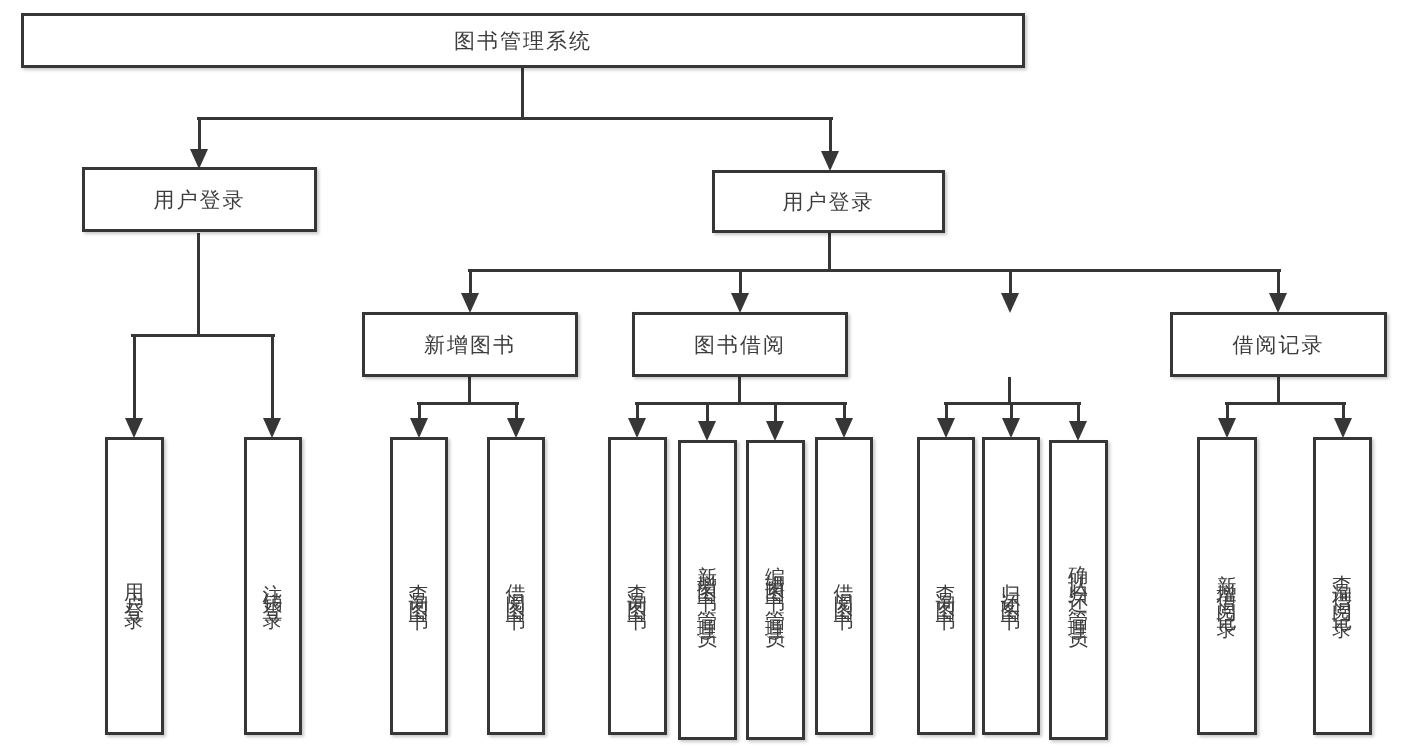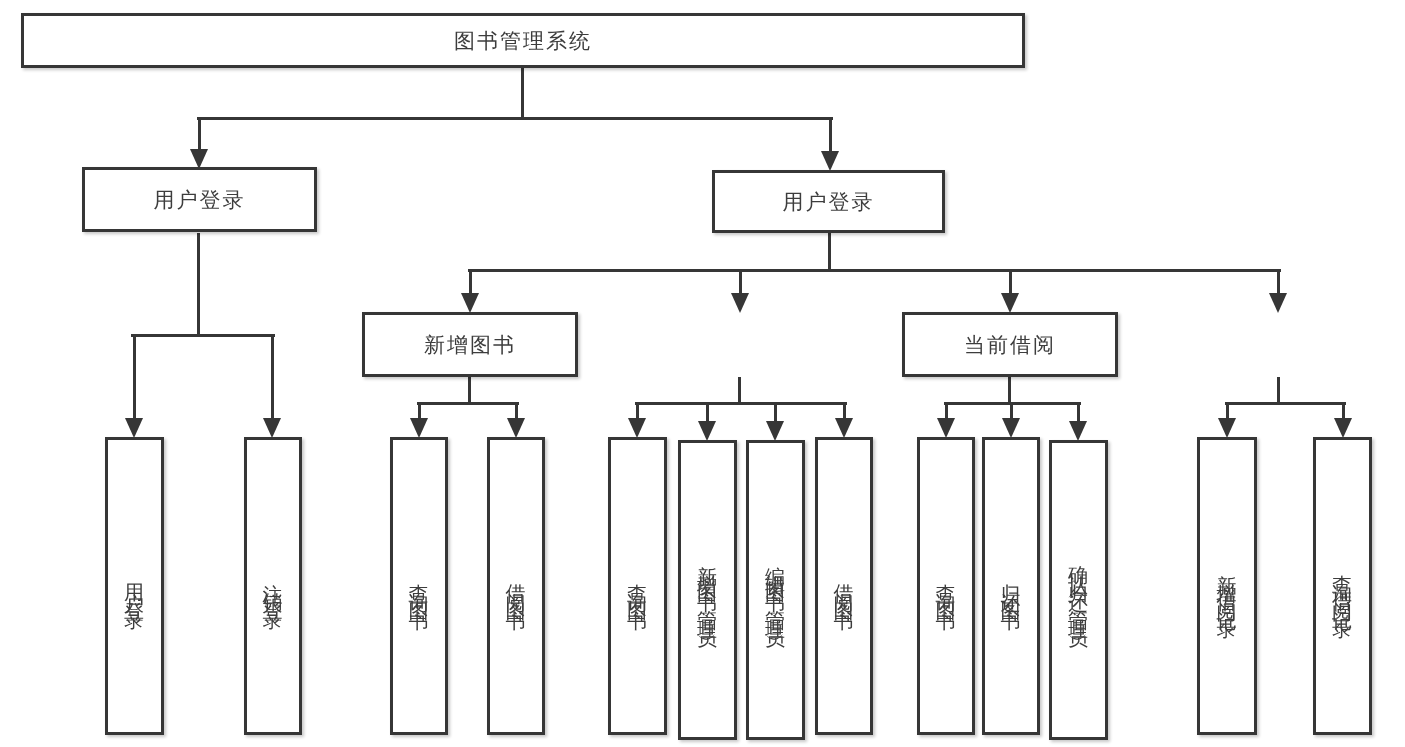--- a/index.html
+++ b/index.html
@@ -89,21 +89,22 @@
       <div class="line" style="left: 1342px; top: 402px; width: 3px; height: 20px;"></div>
       <div class="arrowhead" style="left: 1334px; top: 418px;"></div>
     </div>
 
   <div class="box" style="left:21px;top:13px;width:1004px;height:55px">图书管理系统</div>
 
   <div class="box" style="left:82px;top:167px;width:235px;height:65px">用户登录</div>
   <div class="box" style="left:712px;top:170px;width:233px;height:63px">用户登录</div>
 
   <div class="box" style="left:362px;top:312px;width:216px;height:65px">新增图书</div>
-  <div class="box" style="left:902px;top:312px;width:216px;height:65px">当前借阅</div>
+  <div class="box" style="left:632px;top:312px;width:216px;height:65px">图书借阅</div>
+  <div class="box" style="left:1170px;top:312px;width:217px;height:65px">借阅记录</div>
 
   <div class="box vbox" style="left:105px;top:437px;width:59px;height:298px">用户登录</div>
   <div class="box vbox" style="left:244px;top:437px;width:58px;height:298px">注销登录</div>
 
   <div class="box vbox" style="left:390px;top:437px;width:58px;height:298px">查询图书</div>
   <div class="box vbox" style="left:487px;top:437px;width:58px;height:298px">借阅图书</div>
 
   <div class="box vbox" style="left:608px;top:437px;width:59px;height:298px">查询图书</div>
   <div class="box vbox" style="left:678px;top:440px;width:59px;height:300px">新增图书（管理员）</div>
   <div class="box vbox" style="left:746px;top:440px;width:59px;height:300px">编辑图书（管理员）</div>

